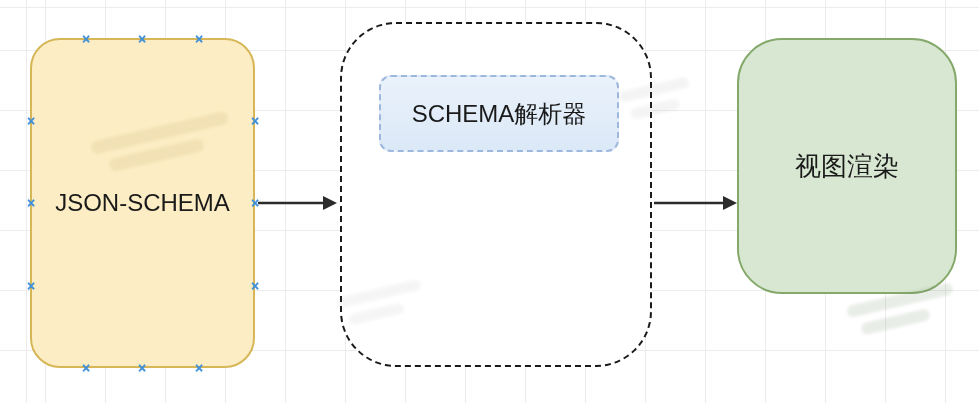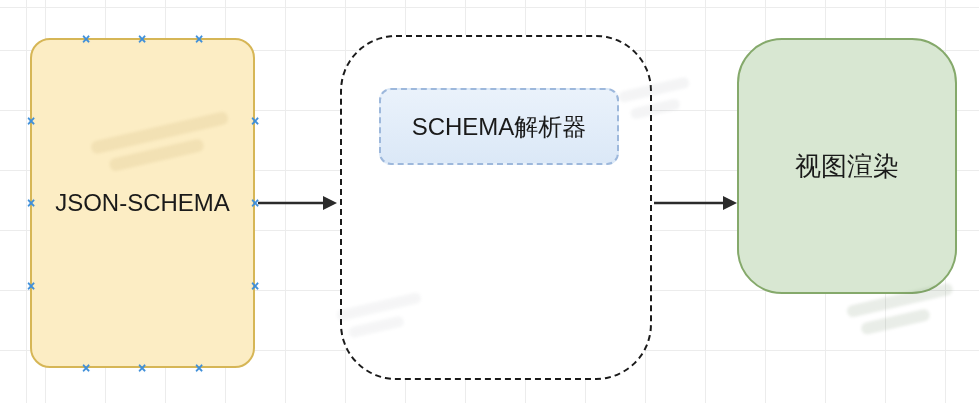--- a/index.html
+++ b/index.html
@@ -17,33 +17,33 @@
   .node{
     position:absolute;
     display:flex;align-items:center;justify-content:center;
     box-sizing:border-box;
     color:#1a1a1a;
   }
   .node-source{
     left:30px;top:38px;width:225px;height:330px;
     background:#fcedc4;
     border:2px solid #d6b656;
-    border-radius:20px;
+    border-radius:30px;
     font-size:24px;
   }
   .node-target{
     left:737px;top:38px;width:220px;height:256px;
     background:#d8e7d2;
     border:2px solid #85a96b;
     border-radius:45px;
     font-size:26px;
   }
   .group-container{
     position:absolute;
-    left:340px;top:35px;width:312px;height:345px;
+    left:340px;top:22px;width:312px;height:345px;
     box-sizing:border-box;
     background:#ffffff;
     border:2px dashed #1a1a1a;
     border-radius:56px;
   }
   .subnode{
     position:absolute;
     left:37px;width:240px;height:77px;
     display:flex;align-items:center;justify-content:center;
     box-sizing:border-box;

